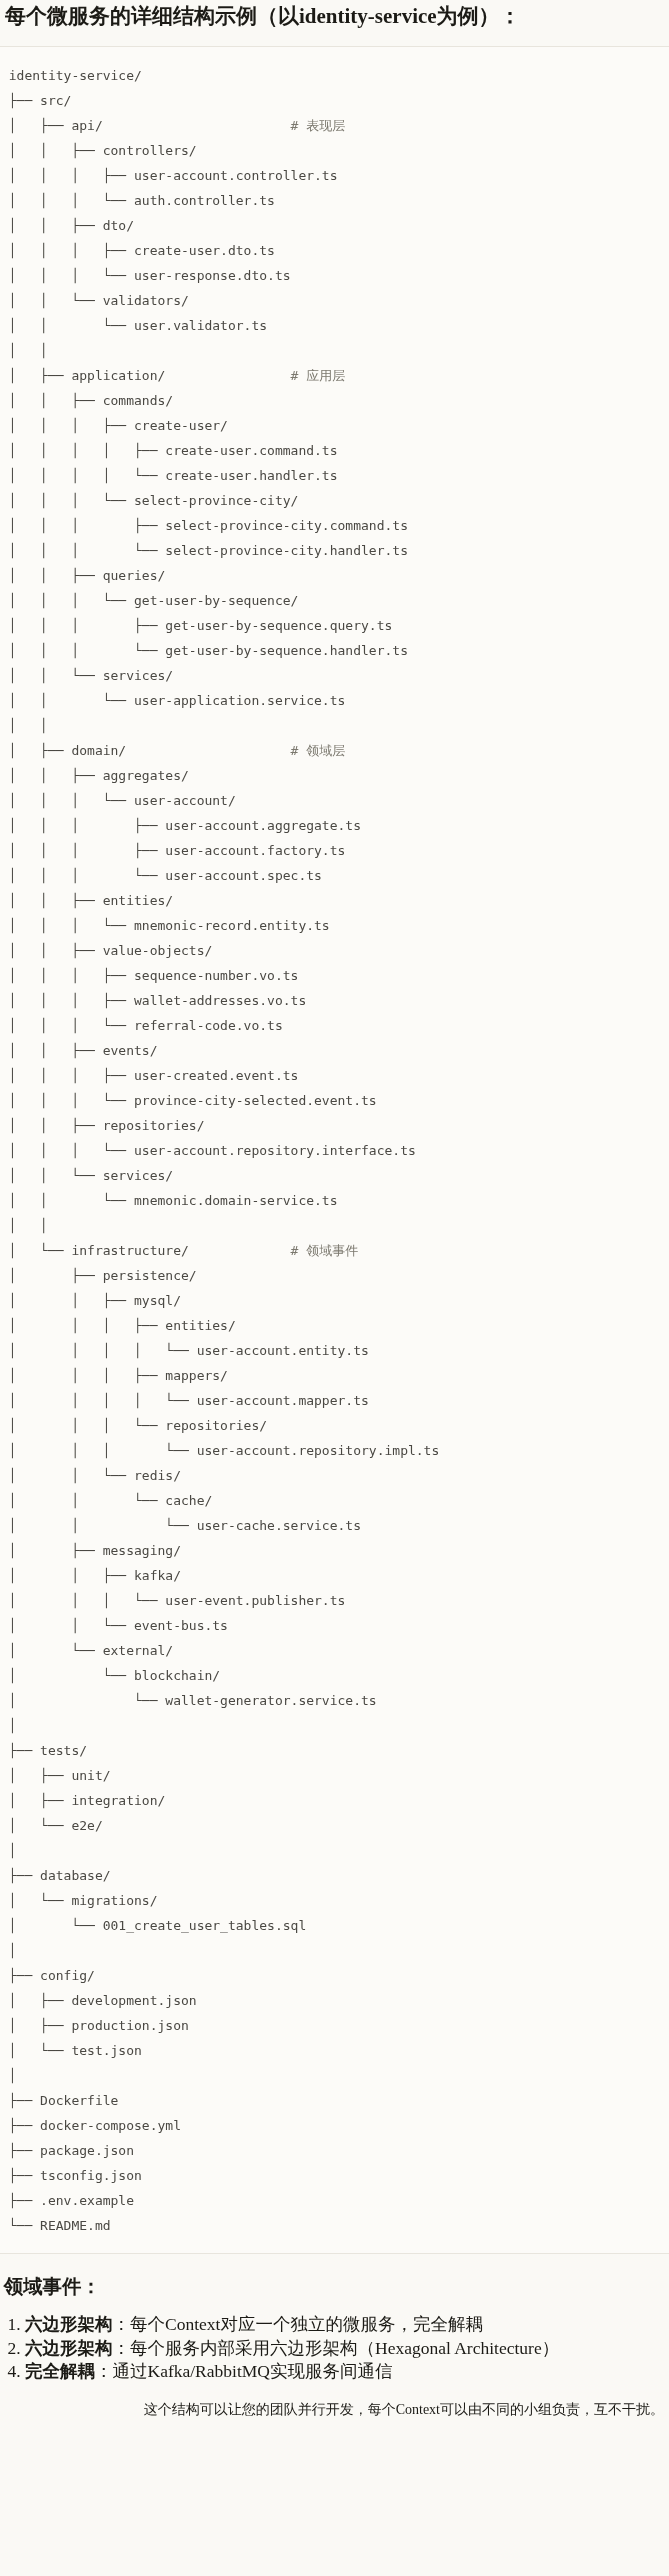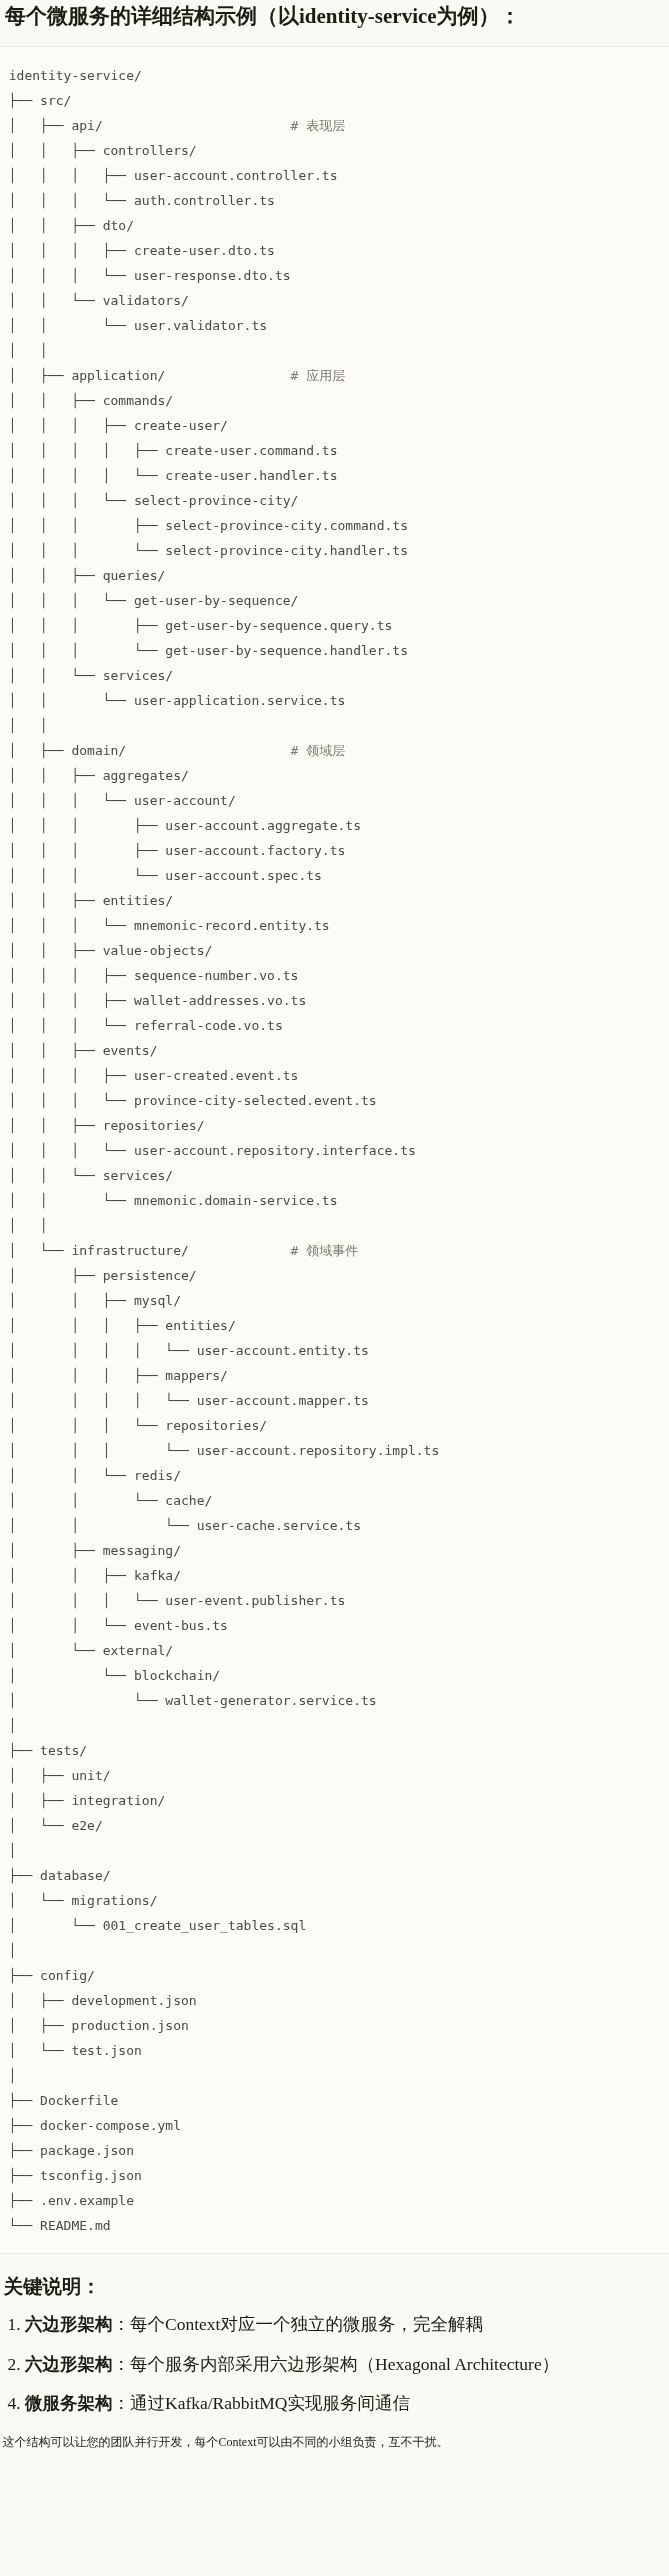--- a/index.html
+++ b/index.html
@@ -38,27 +38,28 @@
     white-space:pre;
   }
   pre.tree .comment{color:var(--comment-text);}
   .notes-heading{
     font-size:19.4px;line-height:24px;font-weight:700;
     margin:21px 5px 0 3.8px;
   }
   .notes-list{margin:0 5px 0 7.5px;}
   .note-item{
     font-size:17.5px;line-height:22.5px;
-    margin-top:17px;
+    margin-top:1px;
   }
   .note-item:first-child{margin-top:13.8px;}
   .note-item strong{font-weight:700;}
   .note-footer{
-    font-size:12px;line-height:22.5px;
+    font-size:14px;line-height:22.5px;
     margin:16.3px 5px 0 2.5px;
+    text-align:right;
   }
 </style>
 </head>
 <body>
 
 <h1 class="page-title">每个微服务的详细结构示例（以identity-service为例）：</h1>
 
 <div class="code-block">
   <pre class="tree">identity-service/
 ├── src/
@@ -143,22 +144,22 @@
 │
 ├── Dockerfile
 ├── docker-compose.yml
 ├── package.json
 ├── tsconfig.json
 ├── .env.example
 └── README.md
 </pre>
 </div>
 
-<h2 class="notes-heading">关键说明：</h2>
+<h2 class="notes-heading">领域事件：</h2>
 
 <div class="notes-list">
     <div class="note-item">1. <strong>六边形架构</strong>：每个Context对应一个独立的微服务，完全解耦</div>
     <div class="note-item">2. <strong>六边形架构</strong>：每个服务内部采用六边形架构（Hexagonal Architecture）</div>
-    <div class="note-item">4. <strong>微服务架构</strong>：通过Kafka/RabbitMQ实现服务间通信</div>
+    <div class="note-item">4. <strong>完全解耦</strong>：通过Kafka/RabbitMQ实现服务间通信</div>
   </div>
 
 <p class="note-footer">这个结构可以让您的团队并行开发，每个Context可以由不同的小组负责，互不干扰。</p>
 
 
 </body></html>

